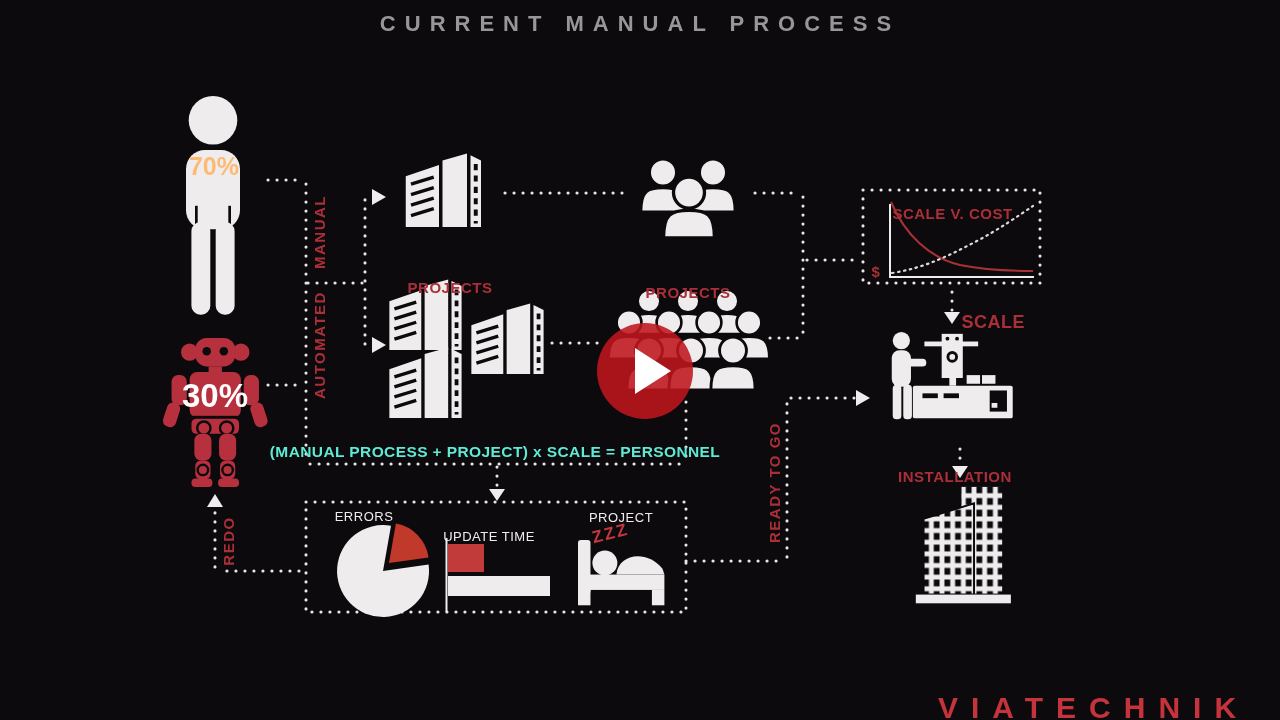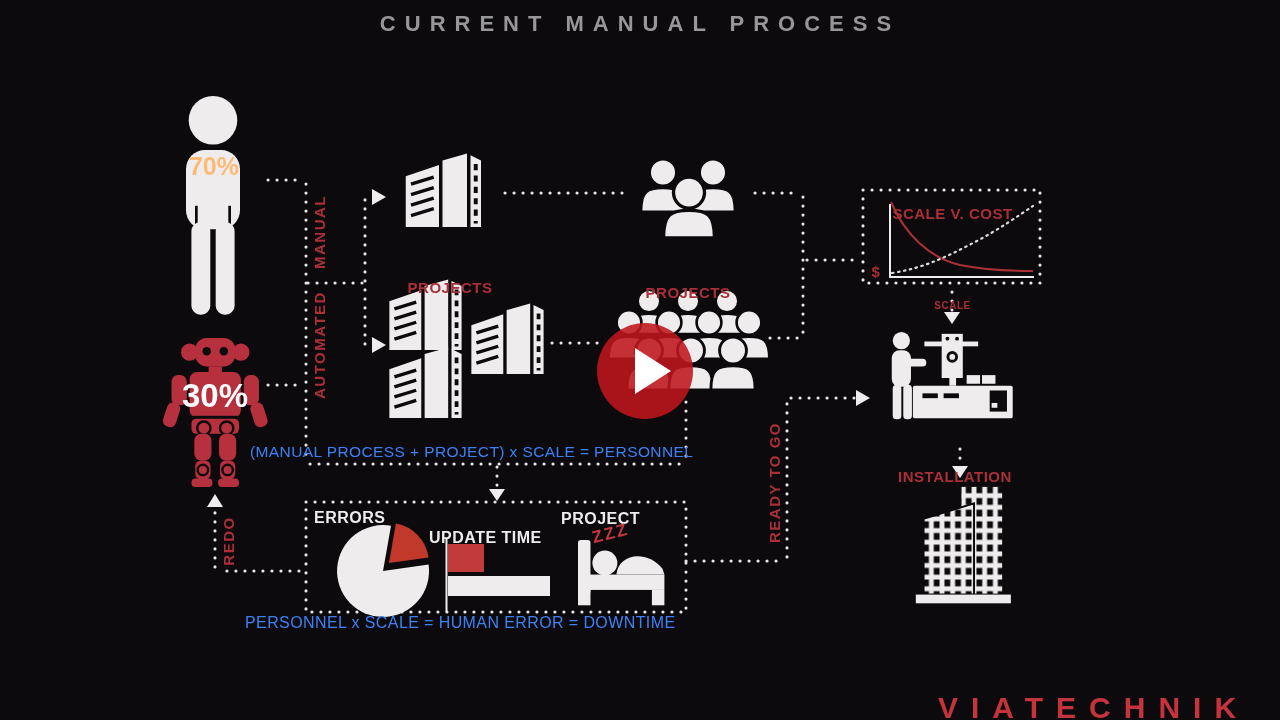--- a/index.html
+++ b/index.html
@@ -7,23 +7,23 @@
     position:relative;width:1280px;height:720px;overflow:hidden;
     background:#0d0a0d;font-family:"Liberation Sans",sans-serif;
   }
   .abs{position:absolute;}
   .title{
     color:#97979a;font-size:22px;font-weight:700;letter-spacing:9px;
     text-align:center;white-space:nowrap;
   }
   .lbl{color:#aa2f38;font-weight:700;font-size:15px;text-align:center;
        letter-spacing:.5px;white-space:nowrap;margin-top:40px;}
-  .wlbl{color:#efecee;font-weight:700;font-size:16px;text-align:left;
+  .wlbl{color:#efecee;font-weight:400;font-size:13px;text-align:center;
         letter-spacing:.5px;white-space:nowrap;}
-  .formula{color:#3b82f6;font-weight:400;font-size:15.5px;text-align:left;
+  .formula{color:#5eead4;font-weight:700;font-size:15.5px;text-align:center;
            letter-spacing:.4px;white-space:nowrap;}
   .vlbl{color:#aa2f38;font-weight:700;font-size:15px;letter-spacing:1.5px;
         text-align:center;transform:rotate(-90deg);white-space:nowrap;height:22px;line-height:22px;}
   .pct{font-weight:800;text-align:center;}
   .zzz{color:#c2383e;font-weight:800;font-size:17px;letter-spacing:2px;
        transform:rotate(-14deg);display:inline-block;}
   .play{
     width:96px;height:96px;border-radius:50%;
     background:rgba(190,22,28,.88);cursor:pointer;
   }
@@ -228,24 +228,23 @@
   <div class="abs vlbl" style="left:265px;top:334px;width:110px;">AUTOMATED</div>
   <div class="abs vlbl" style="left:715px;top:472px;width:120px;">READY TO GO</div>
   <div class="abs vlbl" style="left:199px;top:530px;width:60px;">REDO</div>
 
   <div class="abs lbl" style="left:402px;top:239px;width:96px;">PROJECTS</div>
   <div class="abs lbl" style="left:630px;top:244px;width:116px;">PROJECTS</div>
   <div class="abs lbl" style="left:880px;top:428px;width:150px;">INSTALLATION</div>
 
   <div class="abs lbl" style="left:870px;top:165px;width:165px;">SCALE V. COST</div>
   <div class="abs lbl" style="left:866px;top:223px;width:20px;">$</div>
-  <div class="abs lbl" style="left:880px;top:260px;width:145px;font-size:10px;">SCALE</div>
+  <div class="abs lbl" style="left:880px;top:272px;width:145px;font-size:18px;text-align:right;">SCALE</div>
 
   <div class="abs formula" style="left:250px;top:443px;width:490px;">(MANUAL PROCESS + PROJECT) x SCALE = PERSONNEL</div>
-  <div class="abs formula" style="left:245px;top:614px;width:500px;font-size:16px;">PERSONNEL x SCALE = HUMAN ERROR = DOWNTIME</div>
 
   <div class="abs wlbl" style="left:314px;top:509px;width:100px;">ERRORS</div>
   <div class="abs wlbl" style="left:429px;top:529px;width:120px;">UPDATE TIME</div>
   <div class="abs wlbl" style="left:561px;top:510px;width:120px;">PROJECT</div>
   <div class="abs" style="left:592px;top:524px;"><span class="zzz">ZZZ</span></div>
 
   <div class="abs play" style="left:597px;top:323px;">
     <div class="tri"></div>
   </div>
 

